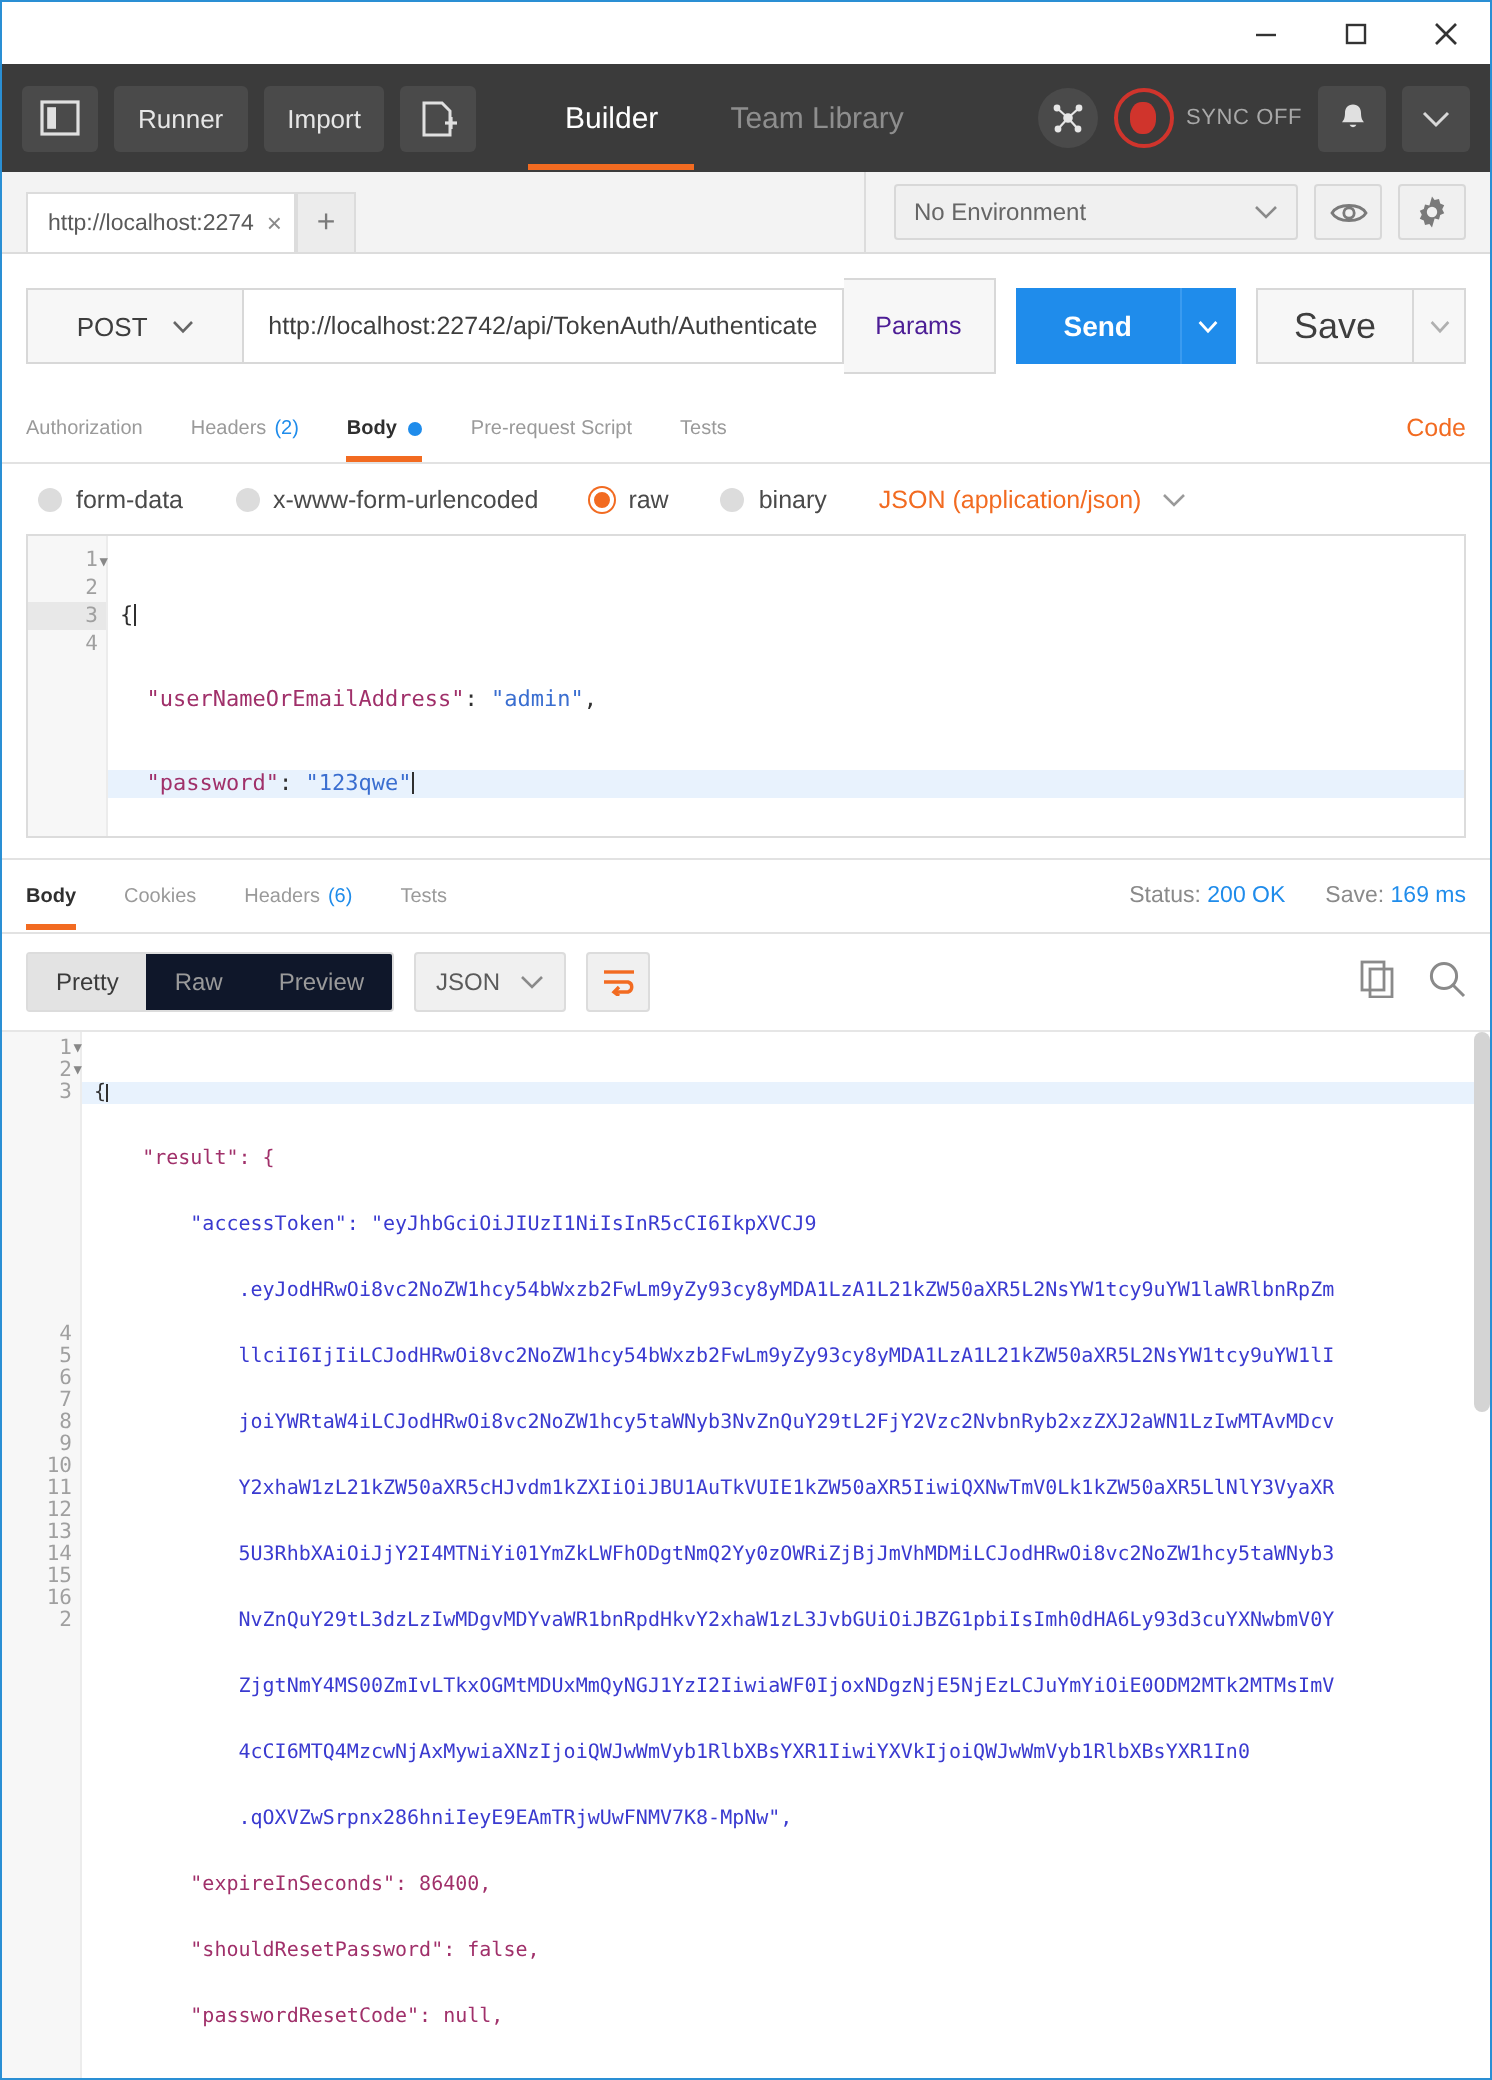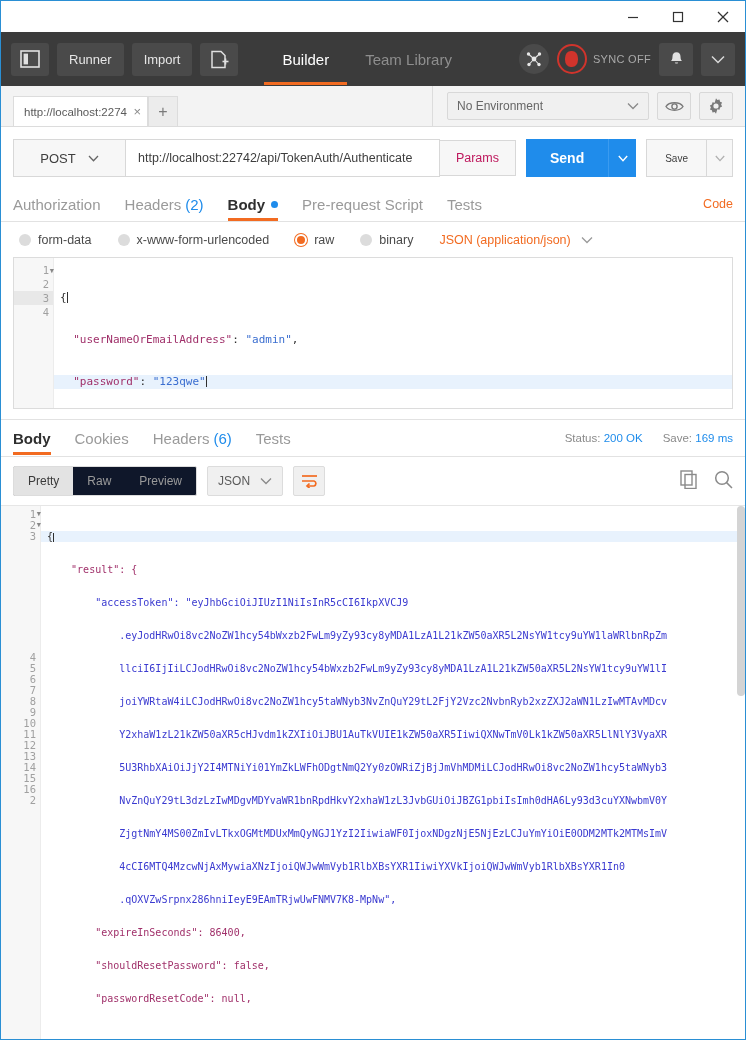--- a/index.html
+++ b/index.html
@@ -204,64 +204,64 @@
   .url-input {
     flex: 1 1 auto; height: 38px;
     border: 1px solid #d8d8d8;
     background: #fff;
     display: flex; align-items: center;
     padding: 0 12px;
     font-size: 12.5px; color: #3e3e3e;
     box-sizing: border-box;
   }
   .params-btn {
-    height: 36px; border: 1px solid #d8d8d8; border-left: none;
+    height: 48px; border: 1px solid #d8d8d8; border-left: none;
     background: #f7f7f7;
     display:flex; align-items:center; justify-content:center;
-    padding: 0 16px; font-size: 12.5px; color:#be185d; cursor:pointer;
+    padding: 0 16px; font-size: 12.5px; color:#4c1d95; cursor:pointer;
     box-sizing: border-box;
   }
   .send-group { display:flex; margin-left: 10px; }
   .send-btn {
     height: 38px; background: #1f8ceb; color: #fff;
     display:flex; align-items:center; justify-content:center;
     padding: 0 24px; font-size: 14px; font-weight: bold; cursor: pointer;
     box-sizing: border-box;
   }
   .send-caret {
     height: 38px; width: 28px; background: #1f8ceb; color: #fff;
     display:flex; align-items:center; justify-content:center;
     border-left: 1px solid #3a9bf0; cursor:pointer;
     box-sizing: border-box;
   }
   .save-group { display:flex; margin-left: 10px; }
   .save-btn {
     height: 38px; background: #f7f7f7; border: 1px solid #d8d8d8;
     display:flex; align-items:center; justify-content:center;
-    padding: 0 18px; font-size: 10px; color: #3e3e3e; cursor:pointer;
+    padding: 0 18px; font-size: 18px; color: #3e3e3e; cursor:pointer;
     box-sizing: border-box;
   }
   .save-caret {
     height: 38px; width: 26px; background: #f7f7f7;
     border: 1px solid #d8d8d8; border-left: none;
     display:flex; align-items:center; justify-content:center; cursor:pointer;
     box-sizing: border-box;
   }
 
   
   .req-tabs {
     display: flex; align-items: center;
     padding: 0 12px;
     border-bottom: 1px solid #e2e2e2;
     height: 34px;
     flex: 0 0 auto;
   }
   .rtab {
     height: 34px; display:flex; align-items:center;
-    margin-right: 24px; font-size: 15px; color: #9a9a9a;
+    margin-right: 24px; font-size: 10px; color: #9a9a9a;
     cursor: pointer; position: relative;
   }
   .rtab.active { color: #2f2f2f; font-weight: bold; }
   .rtab.active::after {
     content:""; position:absolute; left:0; right:0; bottom:0;
     height:3px; background:#f26b21;
   }
   .rtab .count { color: #1f8ceb; margin-left: 4px; font-weight: normal; }
   .rtab .blue-dot {
     width: 7px; height: 7px; border-radius: 50%;

